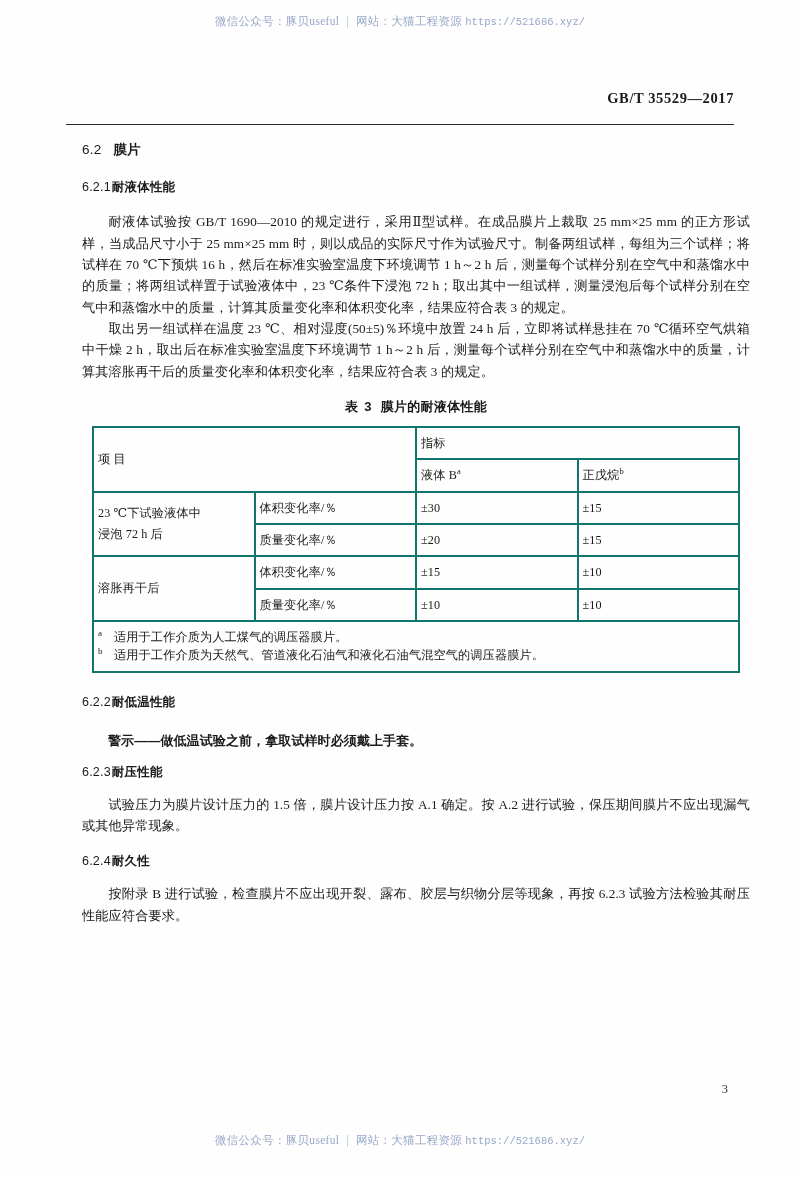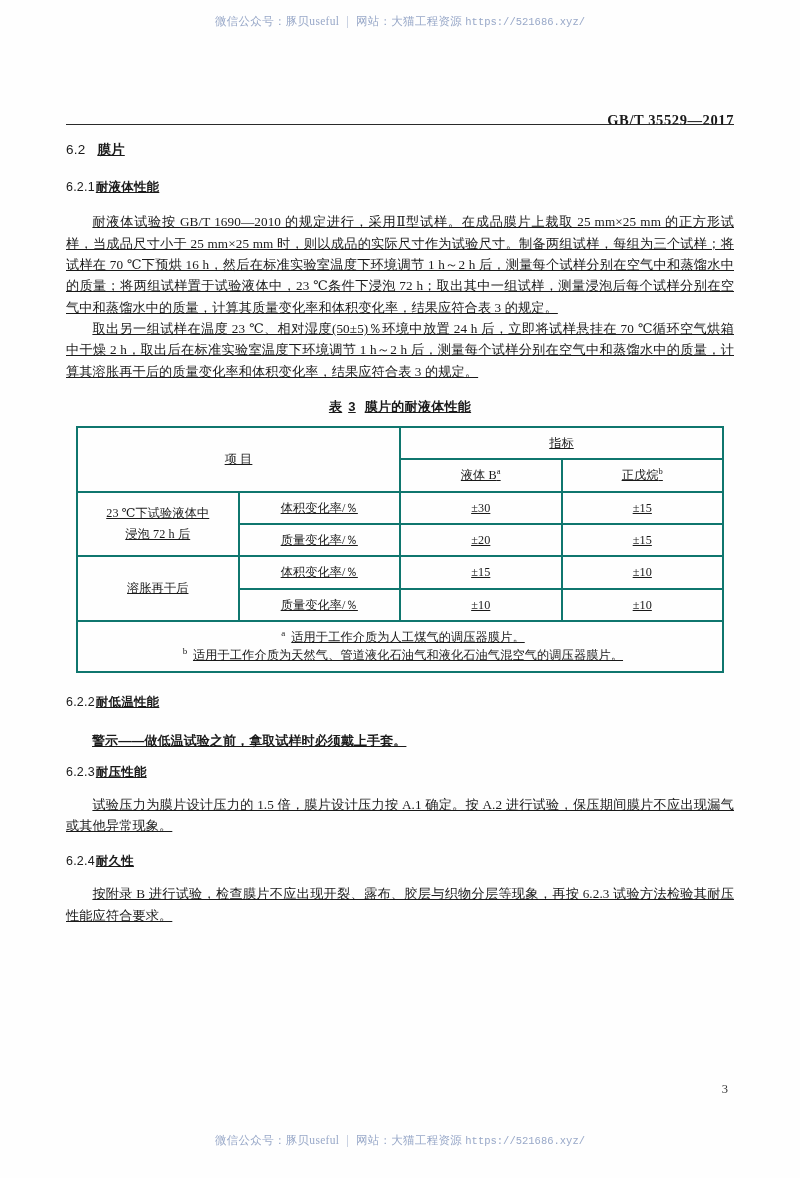--- a/index.html
+++ b/index.html
@@ -43,44 +43,43 @@
     font-family: "Liberation Mono", "DejaVu Sans Mono", monospace;
     font-size: 10.5px;
     letter-spacing: 0;
   }
   .watermark-top { top: 14px; }
   .watermark-bottom { top: 1133px; }
 
   
   .std-number {
     position: absolute;
-    top: 112px;
+    top: 90px;
     right: 66px;
     font-family: "Liberation Serif", "DejaVu Serif", serif;
     font-weight: bold;
     font-size: 14.5px;
     letter-spacing: 0.6px;
     color: #1a1a1a;
   }
   .header-rule {
     position: absolute;
     top: 124px;
     left: 66px;
     width: 668px;
     height: 1px;
     background: #2a2a2a;
   }
 
   
   .content {
     position: absolute;
     top: 142px;
-    left: 66px;
+    left: 82px;
     width: 668px;
-    text-decoration: underline;
   }
 
   h2.clause {
     font-family: "Liberation Sans", "DejaVu Sans", sans-serif;
     font-weight: bold;
     font-size: 13.5px;
     margin: 0 0 0 0;
     padding: 0;
     letter-spacing: 0.2px;
     line-height: 1.2;
@@ -143,21 +142,20 @@
   table.spec {
     border-collapse: collapse;
     width: 648px;
     margin: 10px auto 0 auto;
     table-layout: fixed;
   }
   table.spec td, table.spec th {
     border: 2px solid #0f766e;
     font-weight: normal;
     font-size: 12.2px;
-    text-align: center;
     vertical-align: middle;
     padding: 6px 4px;
     line-height: 1.5;
     letter-spacing: 0.1px;
   }
   table.spec .outer-top    { border-top-width: 2px; }
   table.spec .outer-left   { border-left-width: 2px; }
   table.spec .outer-right  { border-right-width: 2px; }
   table.spec .outer-bottom { border-bottom-width: 2px; }
   table.spec td.rowhead {

